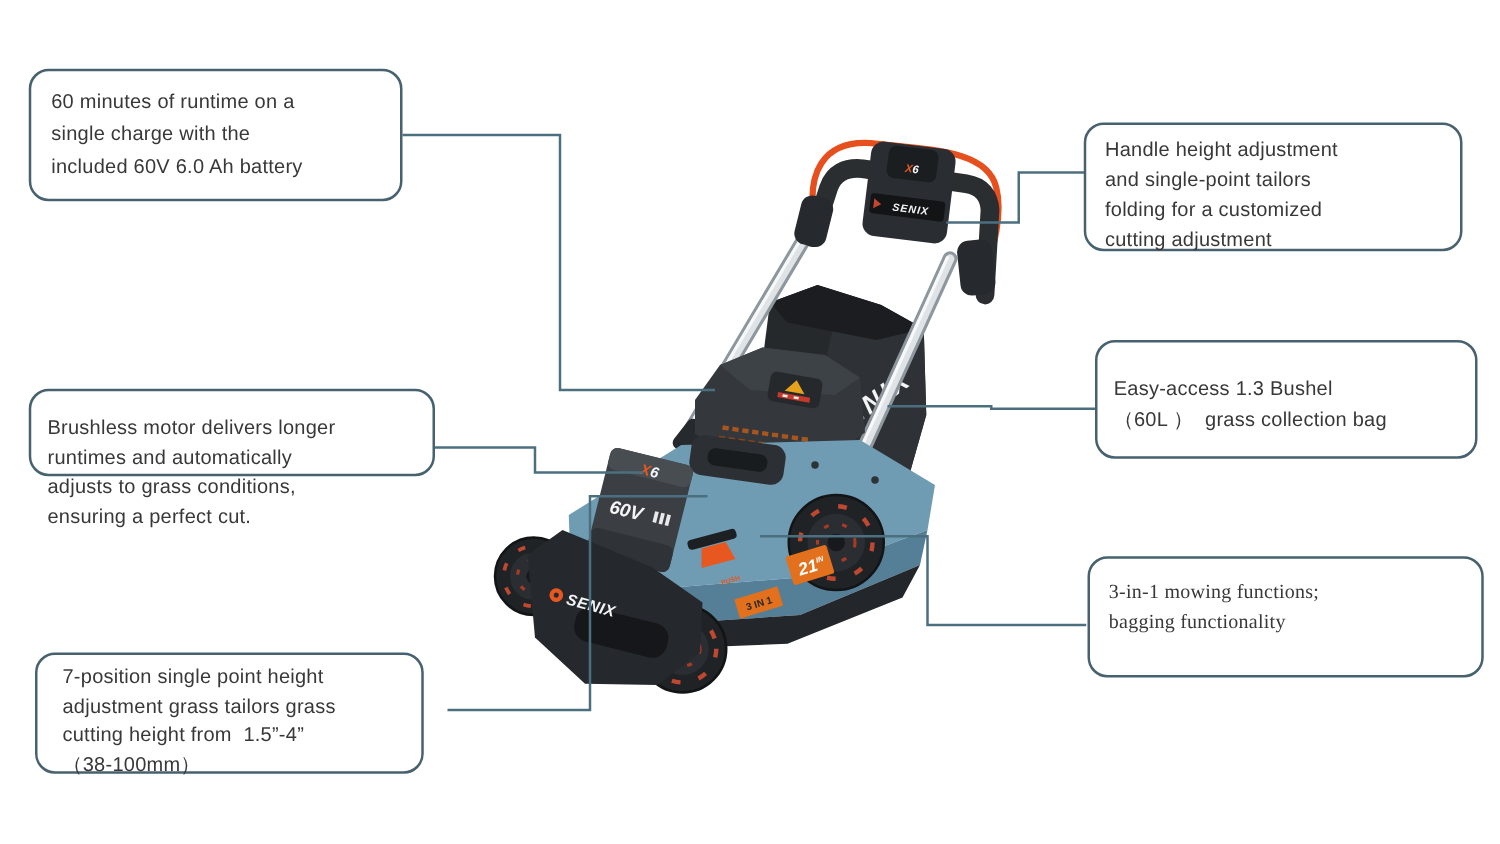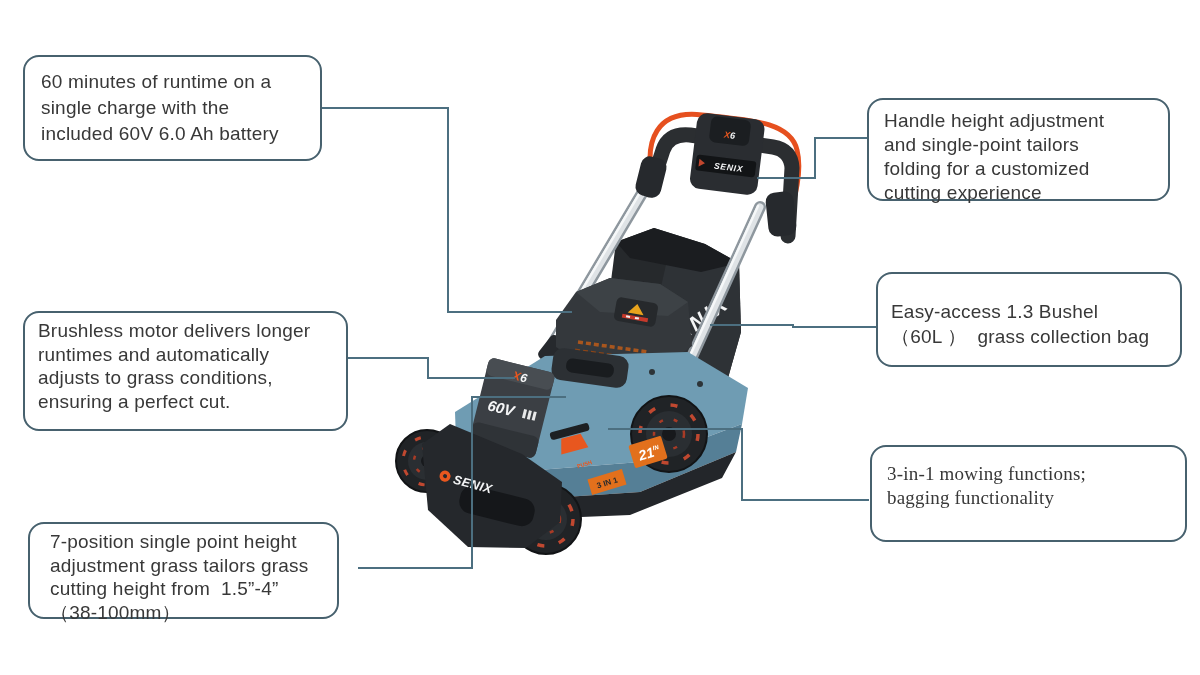--- a/index.html
+++ b/index.html
@@ -5,25 +5,25 @@
   html,body { margin:0; padding:0; background:#ffffff; }
   #canvas {
     position:relative; width:1200px; height:675px; background:#ffffff; overflow:hidden;
     font-family:"Liberation Sans","DejaVu Sans",sans-serif;
   }
   #scene { position:absolute; left:0; top:0; width:1200px; height:675px; z-index:1; }
   .connector { fill:none; stroke:var(--connector,#4c6f80); stroke-width:2px; }
   .callout {
     position:absolute; z-index:3; box-sizing:border-box;
     background:#ffffff; border:2px solid var(--callout_border,#47616e); border-radius:16px;
-    color:var(--callout_text,#383838); font-size:19px; letter-spacing:.2px;
+    color:var(--callout_text,#383838); font-size:16px; letter-spacing:.2px;
   }
   .callout .line { white-space:pre-wrap; }
   #co-runtime  { left:23px;  top:55px;  width:299px; height:106px; padding:12px 16px; line-height:26px; }
-  #co-brushless{ left:23px;  top:311px; width:325px; height:120px;  padding:6px 13px;  line-height:23.5px; }
+  #co-brushless{ left:23px;  top:311px; width:325px; height:70px;  padding:18px 13px;  line-height:23.5px; }
   #co-height   { left:28px;  top:522px; width:311px; height:97px;  padding:6px 12px 6px 20px; line-height:23.5px; }
   #co-handle   { left:867px; top:98px;  width:303px; height:103px; padding:9px 15px;  line-height:24px; }
   #co-bag      { left:876px; top:272px; width:306px; height:95px;  padding:25px 13px 0; line-height:25px; }
   #co-3in1     { left:870px; top:445px; width:317px; height:97px;  padding:15px 15px 0; line-height:24px;font-family:Liberation Serif, serif; }
   .brandtext { font-weight:bold; font-style:italic; fill:#f4f5f6; }
 </style>
 </head>
 <body>
 
 <div id="canvas">
@@ -196,21 +196,21 @@
     <div class="line">7-position single point height</div>
     <div class="line">adjustment grass tailors grass</div>
     <div class="line">cutting height from  1.5”-4”</div>
     <div class="line">（38-100mm）</div>
   </div>
 
   <div class="callout" id="co-handle">
     <div class="line">Handle height adjustment</div>
     <div class="line">and single-point tailors</div>
     <div class="line">folding for a customized</div>
-    <div class="line">cutting experience</div>
+    <div class="line">cutting adjustment</div>
   </div>
 
   <div class="callout" id="co-bag">
     <div class="line">Easy-access 1.3 Bushel</div>
     <div class="line">（60L ）  grass collection bag</div>
   </div>
 
   <div class="callout" id="co-3in1">
     <div class="line">3-in-1 mowing functions;</div>
     <div class="line">bagging functionality</div>

